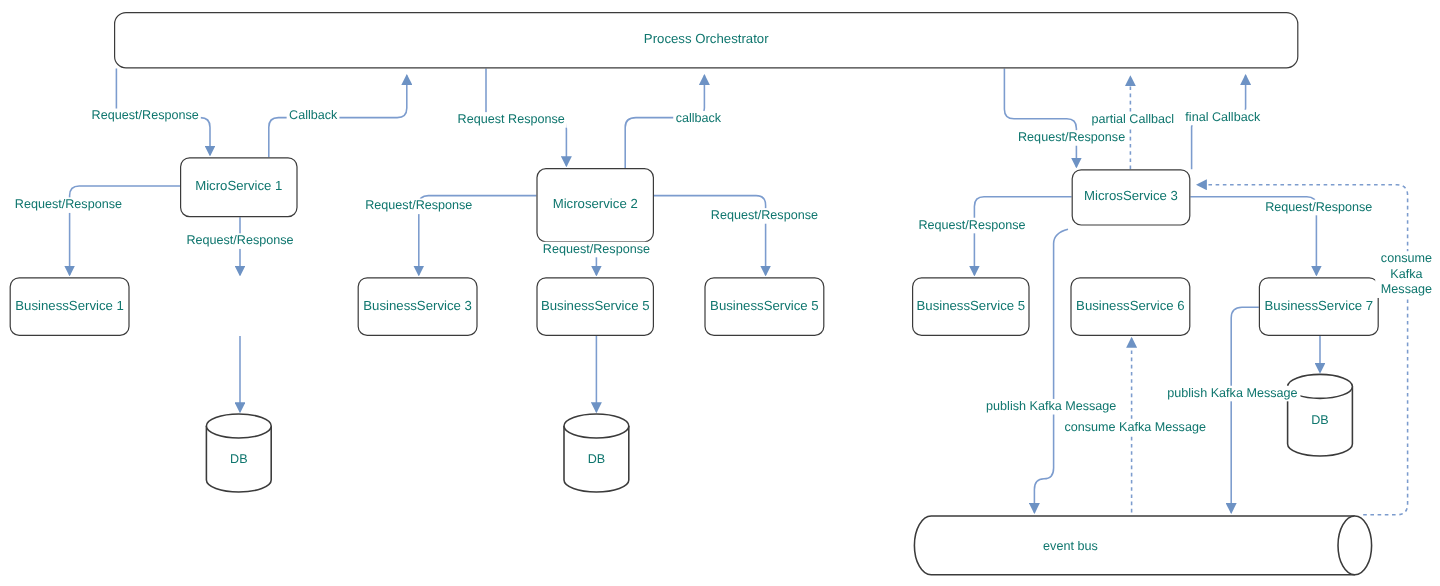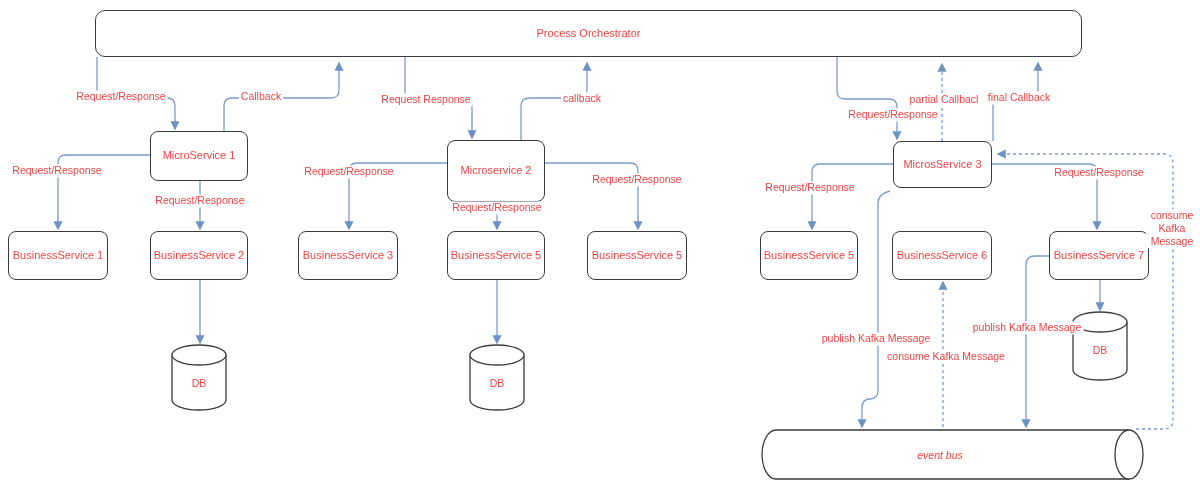--- a/index.html
+++ b/index.html
@@ -1,17 +1,17 @@
 <!DOCTYPE html>
 <html><head>
 <meta charset="utf-8">
 <style>
   html,body{margin:0;padding:0;background:#fff;}
   .canvas{position:relative;width:1200px;height:488px;background:#ffffff;
-          font-family:"Liberation Sans",sans-serif;color:#ef4444;overflow:hidden;}
+          font-family:"Liberation Sans",sans-serif;color:#0f766e;overflow:hidden;}
   .canvas svg{position:absolute;left:0;top:0;}
   .node{position:absolute;box-sizing:border-box;border:1.4px solid #3b3b3b;border-radius:8px;
         background:#fff;display:flex;align-items:center;justify-content:center;
         font-size:11px;text-align:center;line-height:1.2;}
   .orch{border-radius:10px;}
   .elabel{position:absolute;transform:translate(-50%,-50%);background:#ffffff;padding:0 2px;
           font-size:10.5px;white-space:nowrap;line-height:1.25;z-index:5;}
   .wrap{white-space:normal;width:48px;text-align:center;}
   .shape-label{position:absolute;transform:translate(-50%,-50%);font-size:10.5px;z-index:6;}
 </style>
@@ -79,23 +79,20 @@
   </div>
   <div class="node" style="left:447px;top:140px;width:98px;height:62px;">
     <span>Microservice 2</span>
   </div>
   <div class="node" style="left:893px;top:141px;width:99px;height:47px;">
     <span>MicrosService 3</span>
   </div>
   <div class="node" style="left:8px;top:231px;width:100px;height:49px;">
     <span>BusinessService 1</span>
   </div>
-  <div class="node" style="left:150px;top:231px;width:98px;height:49px;">
-    <span>BusinessService 2</span>
-  </div>
   <div class="node" style="left:298px;top:231px;width:100px;height:49px;">
     <span>BusinessService 3</span>
   </div>
   <div class="node" style="left:447px;top:231px;width:98px;height:49px;">
     <span>BusinessService 5</span>
   </div>
   <div class="node" style="left:587px;top:231px;width:100px;height:49px;">
     <span>BusinessService 5</span>
   </div>
   <div class="node" style="left:760px;top:231px;width:98px;height:49px;">
@@ -104,21 +101,21 @@
   <div class="node" style="left:892px;top:231px;width:100px;height:49px;">
     <span>BusinessService 6</span>
   </div>
   <div class="node" style="left:1049px;top:231px;width:100px;height:49px;">
     <span>BusinessService 7</span>
   </div>
 
   <div class="shape-label" style="left:199px;top:383px;">DB</div>
   <div class="shape-label" style="left:497px;top:383px;">DB</div>
   <div class="shape-label" style="left:1100px;top:350px;">DB</div>
-  <div class="shape-label" style="left:940px;top:455px;font-style:italic;">event bus</div>
+  <div class="shape-label" style="left:892px;top:455px;">event bus</div>
 
   <div class="elabel" style="left:121px;top:97px;">Request/Response</div>
   <div class="elabel" style="left:261px;top:97px;">Callback</div>
   <div class="elabel" style="left:57px;top:171px;">Request/Response</div>
   <div class="elabel" style="left:200px;top:201px;">Request/Response</div>
   <div class="elabel" style="left:426px;top:100px;">Request Response</div>
   <div class="elabel" style="left:582px;top:99px;">callback</div>
   <div class="elabel" style="left:349px;top:172px;">Request/Response</div>
   <div class="elabel" style="left:497px;top:208px;">Request/Response</div>
   <div class="elabel" style="left:637px;top:180px;">Request/Response</div>

